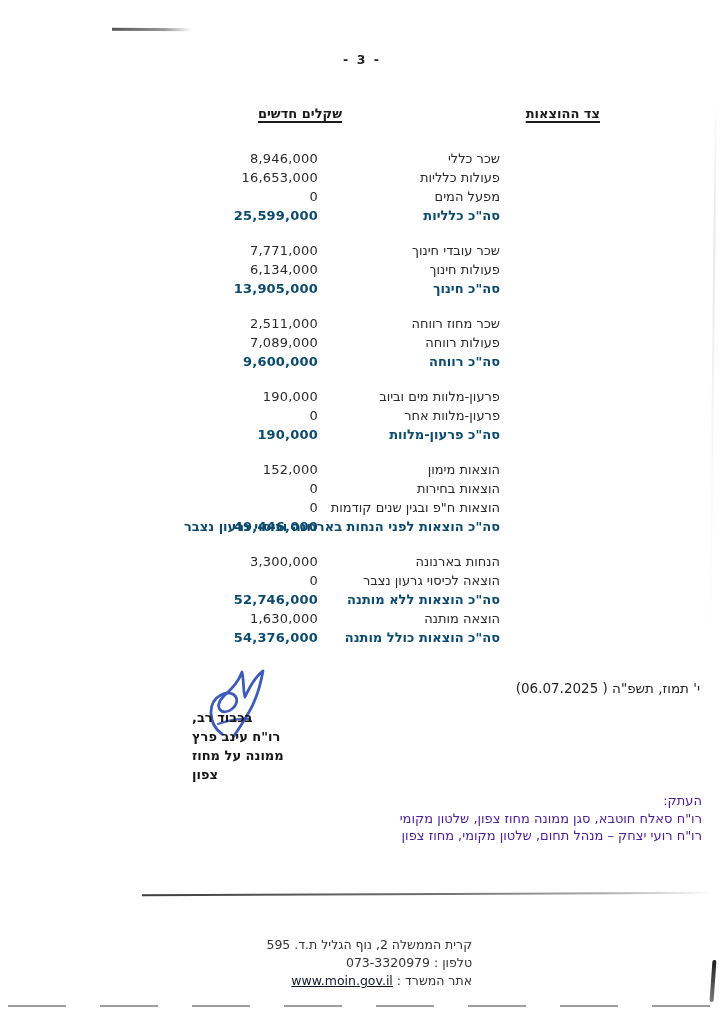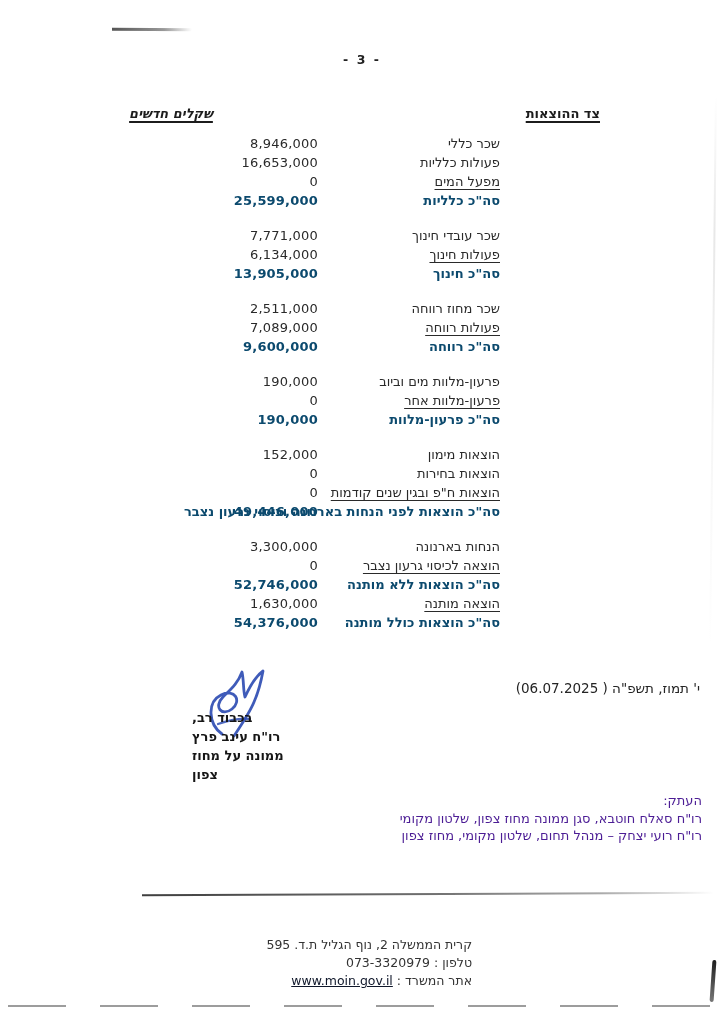--- a/index.html
+++ b/index.html
@@ -7,29 +7,29 @@
     position:relative;width:724px;height:1024px;background:#fff;
     font-family:"DejaVu Sans",sans-serif;color:#2a2a2a;overflow:hidden;
   }
   
   .pagenum{position:absolute;top:52px;left:0;width:724px;text-align:center;
     font-size:12.5px;font-weight:700;letter-spacing:2px;color:#222;}
   
   .thead{position:absolute;top:106px;left:0;width:724px;height:19px;}
   .hdr{font-weight:700;font-size:13px;color:#1c1c1c;
     text-decoration:underline;text-decoration-thickness:1.5px;text-underline-offset:3px;white-space:nowrap;text-align:center;}
-  .hdr-amount{position:absolute;left:0;width:342px;text-align:center;direction:rtl;font-style:italic;}
+  .hdr-amount{position:absolute;left:0;width:342px;text-align:right;direction:rtl;}
   .hdr-label{position:absolute;right:124px;direction:rtl;}
   
-  .tbody{position:absolute;top:134px;left:0;width:624px;}
+  .tbody{position:absolute;top:149px;left:0;width:624px;}
   .tgroup{margin-bottom:16px;}
   .trow{position:relative;height:19px;font-size:13px;line-height:19px;}
   .val{position:absolute;left:0;width:318px;text-align:right;white-space:nowrap;letter-spacing:.2px;}
   .lab{position:absolute;right:124px;direction:rtl;white-space:nowrap;}
-  .u .lab{text-decoration:underline;text-underline-offset:2.5px;}
+  .u .lab{text-underline-offset:2.5px;}
   .tot .lab,.tot .val{font-weight:700;color:#0c4a6e;}
   
   .dateline{position:absolute;top:680px;right:24px;direction:rtl;font-size:13.5px;white-space:nowrap;color:#242424;}
   
   .sigblock{position:absolute;top:708px;left:192px;width:122px;text-align:left;
     direction:rtl;font-weight:700;font-size:13px;line-height:19px;color:#161616;}
   .sig-svg{position:absolute;top:666px;left:204px;width:74px;height:80px;}
   
   .copies{position:absolute;top:792px;right:22px;direction:rtl;text-align:right;
     font-size:13px;line-height:17.5px;color:#4c1d95;white-space:nowrap;}

